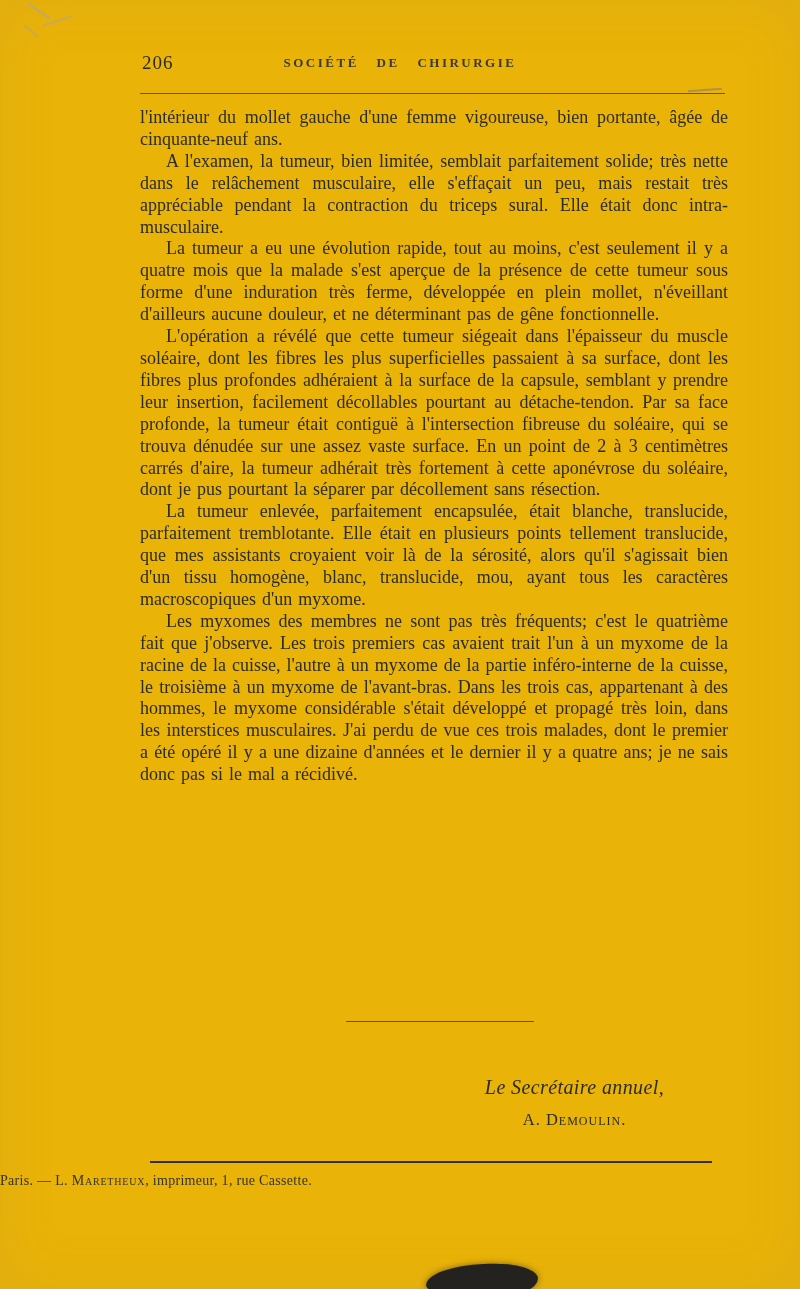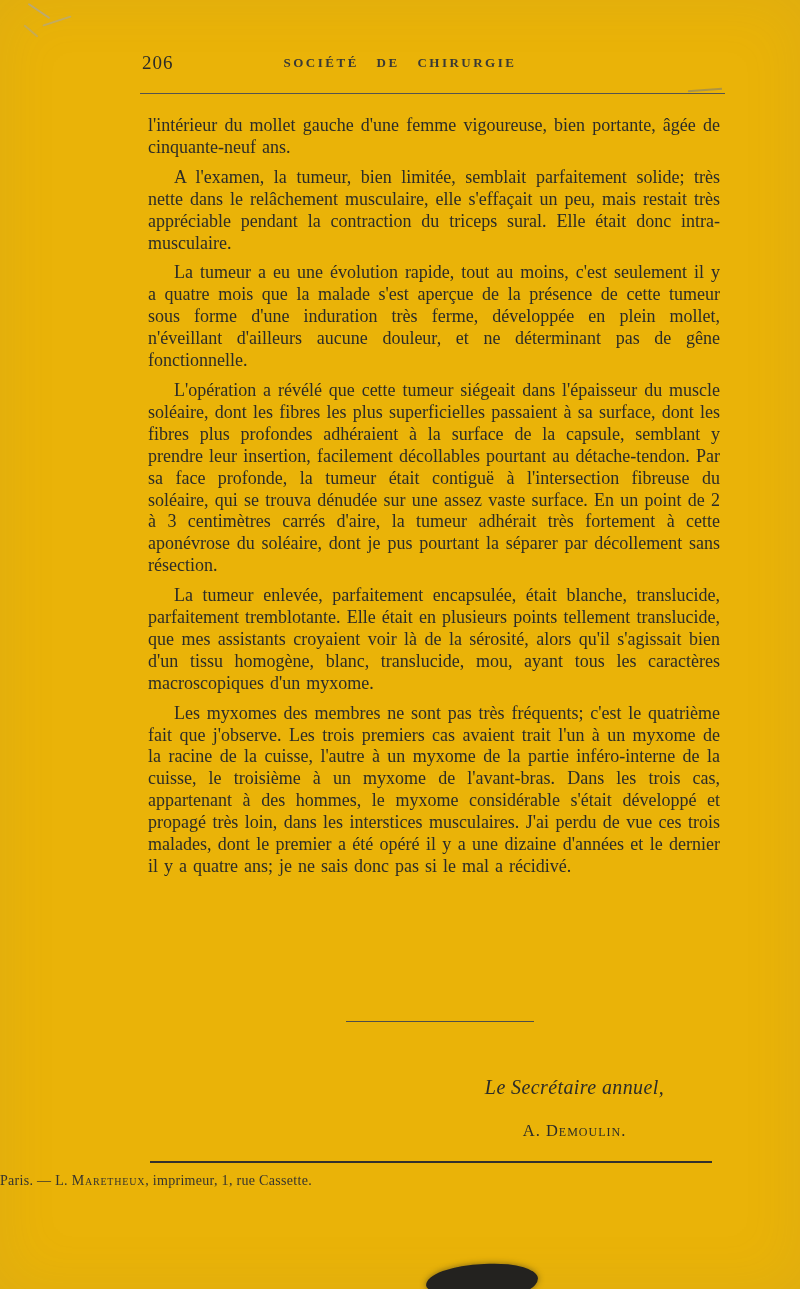--- a/index.html
+++ b/index.html
@@ -62,21 +62,21 @@
     position: absolute;
     top: 107px;
     left: 140px;
     width: 588px;
     font-size: 18px;
     line-height: 21.9px;
     text-align: justify;
     word-spacing: 1.5px;
   }
   .body-text p {
-    margin: 8px;
+    margin: 0;
     text-indent: 26px;
   }
   .body-text p.cont {
     text-indent: 0;
   }
 
   
   .section-rule {
     position: absolute;
     top: 1021px;
@@ -95,21 +95,21 @@
     right: 108px;
     width: 235px;
     text-align: center;
   }
   .sig-role {
     font-style: italic;
     font-size: 20px;
     letter-spacing: 0.4px;
   }
   .sig-name {
-    margin-top: 22px;
+    margin-top: 11px;
     font-size: 16.5px;
     font-variant: small-caps;
     letter-spacing: 1px;
   }
 
   
   .footer-rule {
     position: absolute;
     top: 1161px;
     left: 150px;

